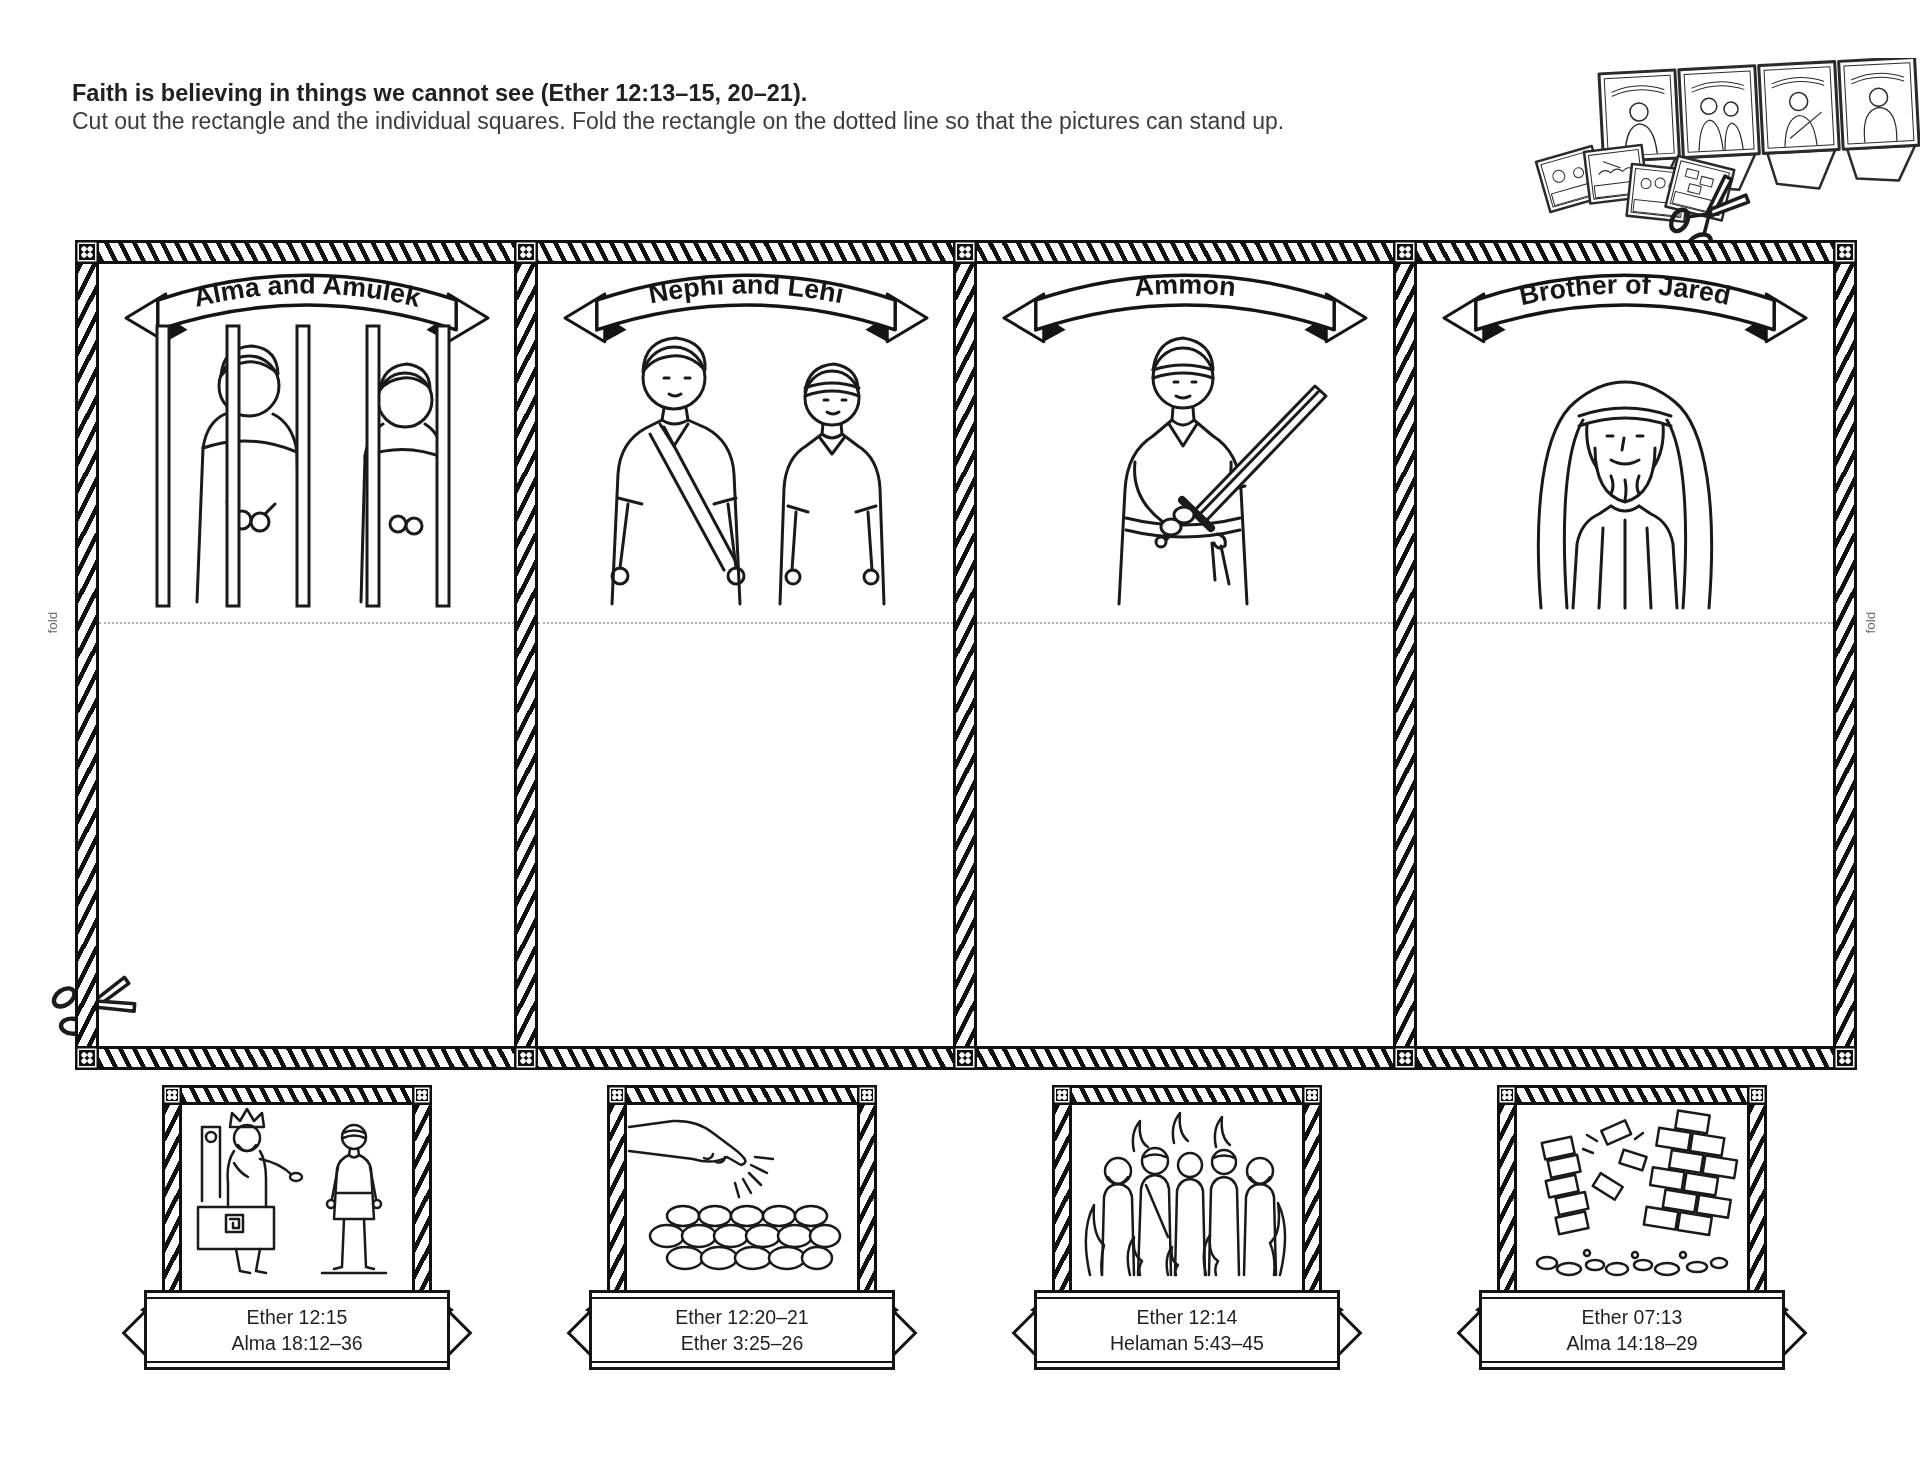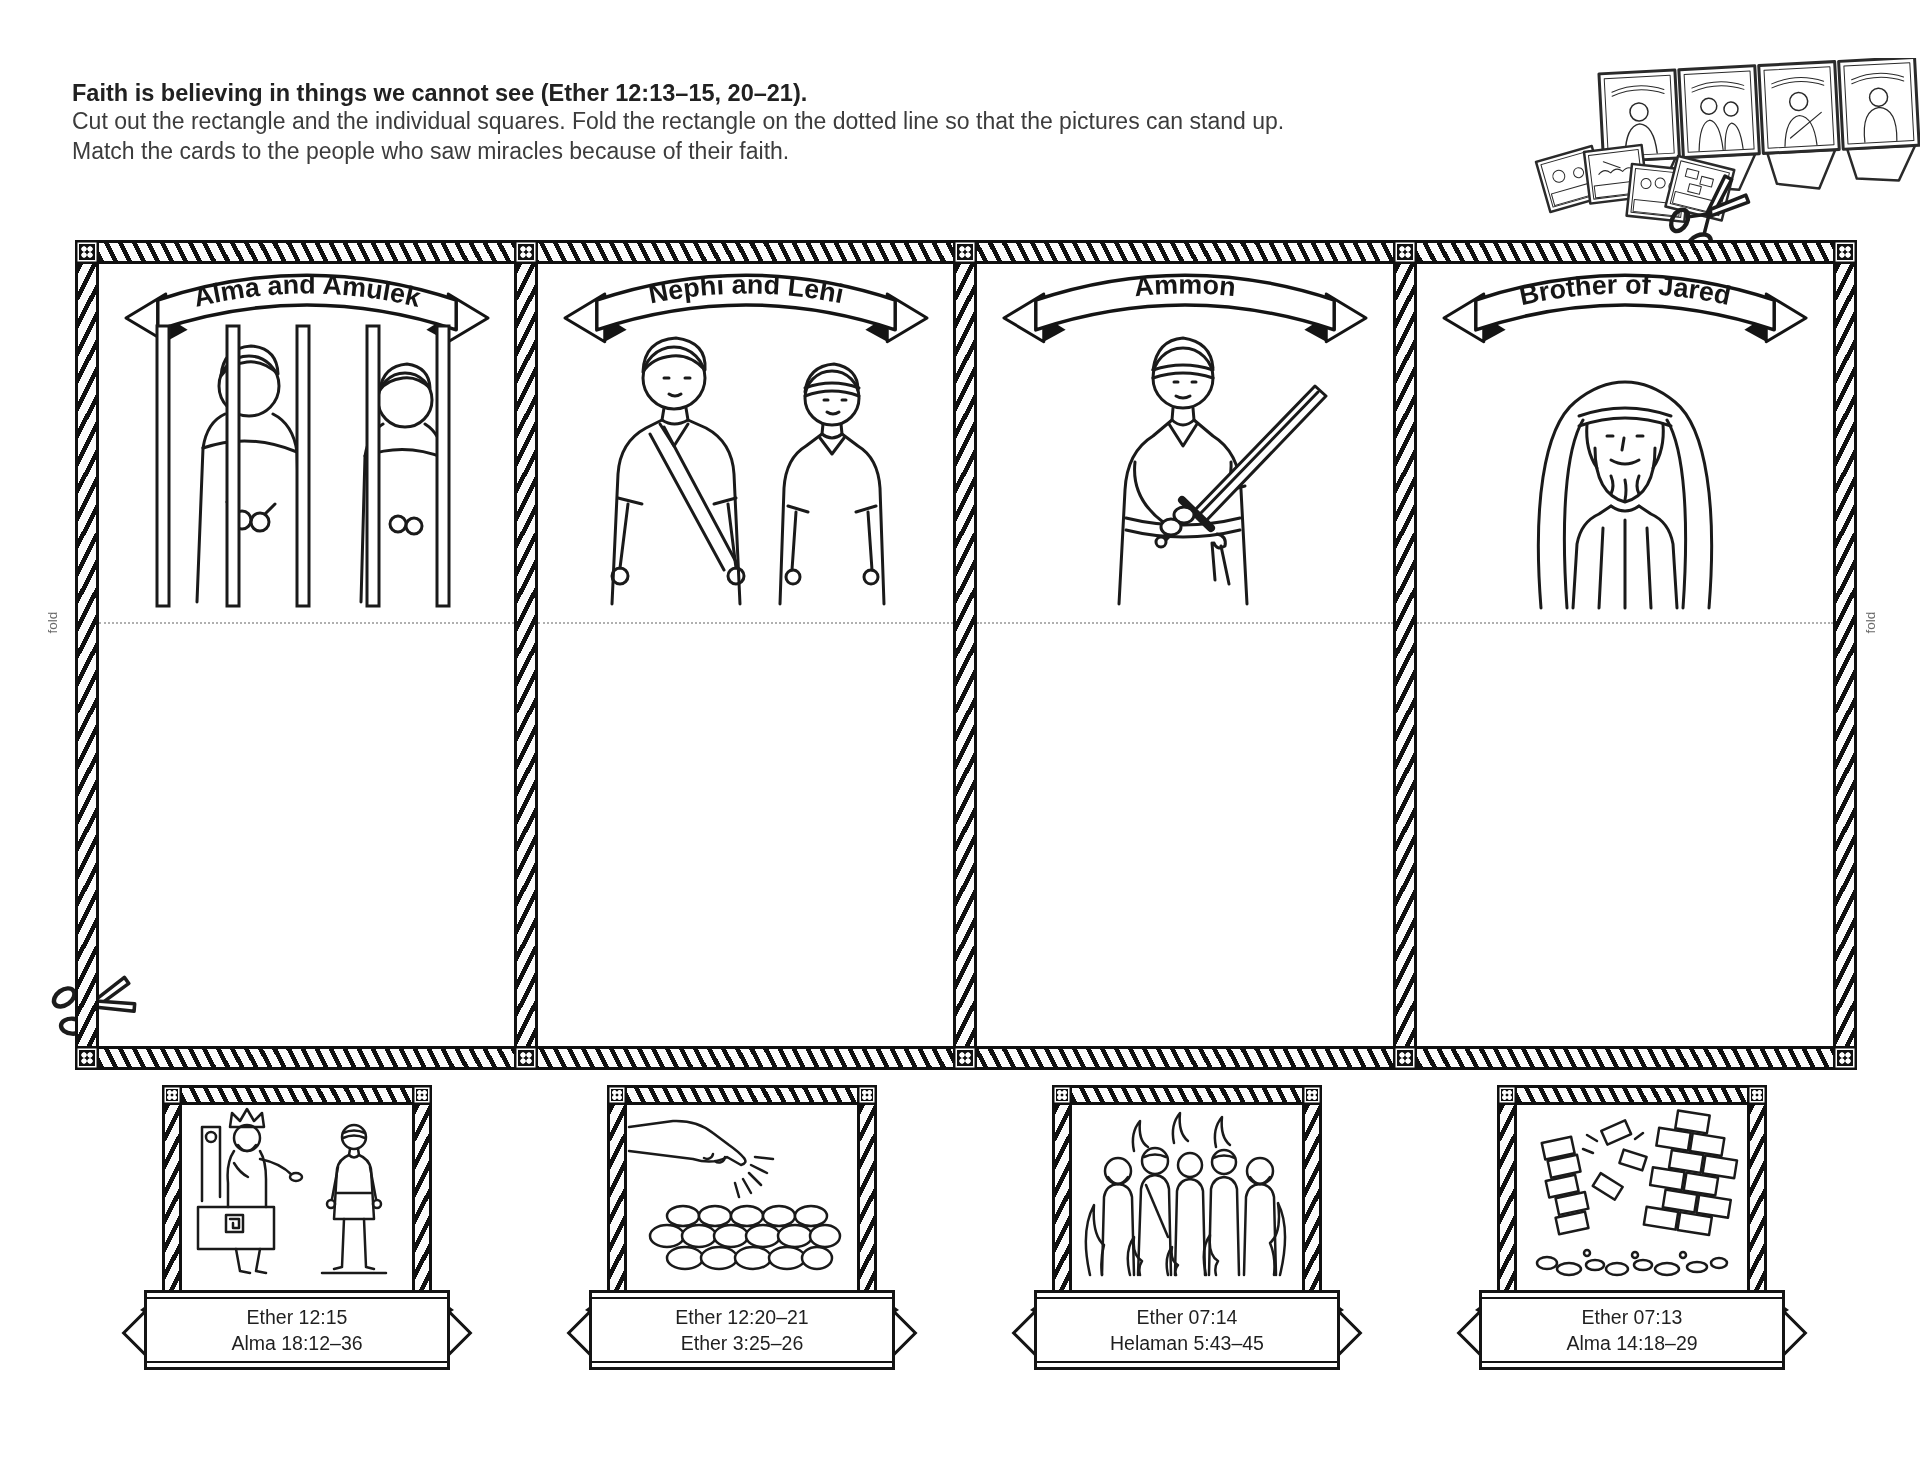--- a/index.html
+++ b/index.html
@@ -63,21 +63,20 @@
   #sc1{left:1664px;top:186px;transform:rotate(-42deg)}
   #sc2{left:48px;top:976px;transform:rotate(-16deg)}
   #thumb{position:absolute;left:1532px;top:58px;width:388px;height:198px}
 </style>
 </head>
 <body>
 
 <h1 class="title">Faith is believing in things we cannot see (Ether 12:13–15, 20–21).</h1>
 <div class="instr">
   <span>Cut out the rectangle and the individual squares. Fold the rectangle on the dotted line so that the pictures can stand up.</span>
-  <span>Match the cards to the people who saw miracles because of their faith.</span>
 </div>
 
 <div id="thumb">
   <svg width="388" height="198" viewBox="0 0 388 198">
     <g stroke="#2a2a2a" fill="none" stroke-linejoin="round" stroke-linecap="round">
       <g transform="rotate(-3 220 70)">
 
         <g>
           <path d="M74,96 L142,96 L122,134 L84,127 Z" fill="#fff" stroke-width="2.5"></path>
           <rect x="70" y="8" width="76" height="88" fill="#fff" stroke-width="3"></rect>
@@ -467,21 +466,21 @@
       <path d="M134,170 Q128,144 138,130 Q136,150 146,156 Q142,162 144,170"></path>
       <path d="M96,170 Q92,152 100,142 Q98,156 106,160 Q102,164 104,170"></path>
     </g>
   </svg>
   <div class="clabel">
     <div class="lend l"></div>
     <div class="lend r"></div>
     <div class="lfold l"></div>
     <div class="lfold r"></div>
     <div class="lbox">
-      <span class="ref">Ether 07:14</span>
+      <span class="ref">Ether 12:14</span>
       <span class="ref">Helaman 5:43–45</span>
     </div>
   </div>
 </div>
 
 <div class="card" style="left:1497px">
   <div class="rh s20h" style="left:20px;right:20px;top:0"></div>
   <div class="rh s20h" style="left:20px;right:20px;top:250px"></div>
   <div class="rv s20v" style="top:20px;height:230px;left:0"></div>
   <div class="rv s20v" style="top:20px;height:230px;left:250px"></div>

